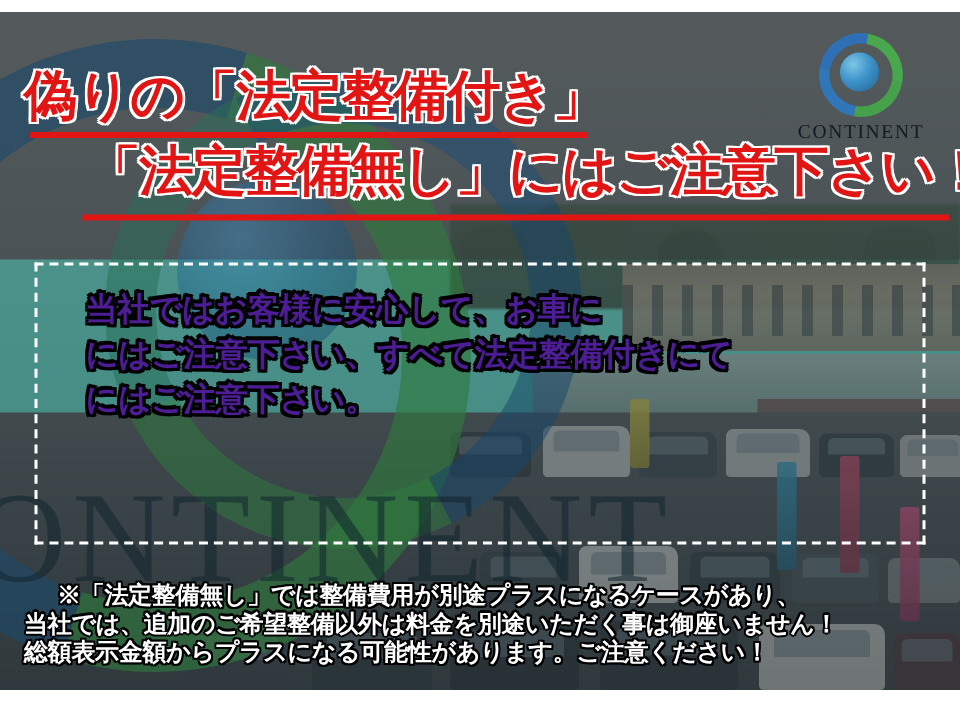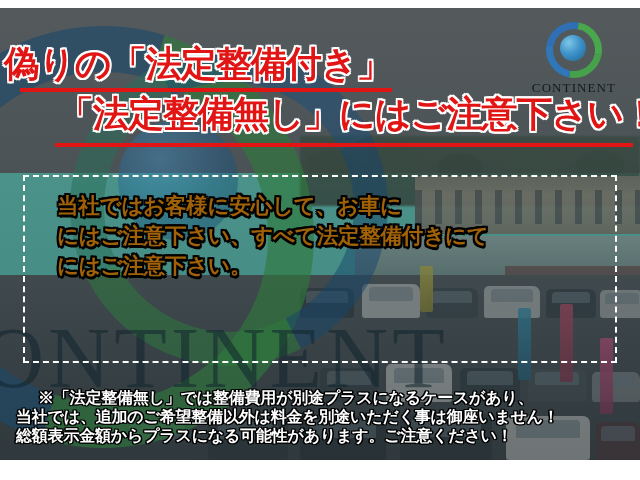--- a/index.html
+++ b/index.html
@@ -239,21 +239,21 @@
     color: #e21515;
     letter-spacing: -1px;
     line-height: 40px;
     white-space: nowrap;
     text-shadow:
       -1.6px -1.6px 0 #ffffff,  1.6px -1.6px 0 #ffffff,
       -1.6px  1.6px 0 #ffffff,  1.6px  1.6px 0 #ffffff,
       -1.6px 0 0 #ffffff, 1.6px 0 0 #ffffff,
       0 -1.6px 0 #ffffff, 0 1.6px 0 #ffffff;
   }
-  .hl-line.one { padding-left: 4px; }
+  .hl-line.one { padding-left: 16px; }
   .hl-line.two { padding-left: 58px; margin-top: 10px; }
   .hl-rule {
     position: absolute;
     height: 4px;
     background: #e21515;
     z-index: 31;
   }
   .hl-rule.one { left: 20px;  top: 88px;  width: 372px; }
   .hl-rule.two { left: 55px;  top: 143px; width: 578px; }
 
@@ -267,21 +267,21 @@
     z-index: 30;
   }
   .msg-text {
     position: absolute;
     left: 32px; top: 14px;
     width: 560px;
   }
   .msg-line {
     font-size: 21.5px;
     font-weight: bold;
-    color: #a16207;
+    color: #4c1d95;
     line-height: 30px;
     letter-spacing: -0.2px;
     white-space: nowrap;
     text-shadow:
       -2px -2px 0 #000, 2px -2px 0 #000,
       -2px  2px 0 #000, 2px  2px 0 #000,
       -2px 0 0 #000, 2px 0 0 #000,
       0 -2px 0 #000, 0 2px 0 #000,
       -1px -2.5px 0 #000, 1px 2.5px 0 #000;
   }

